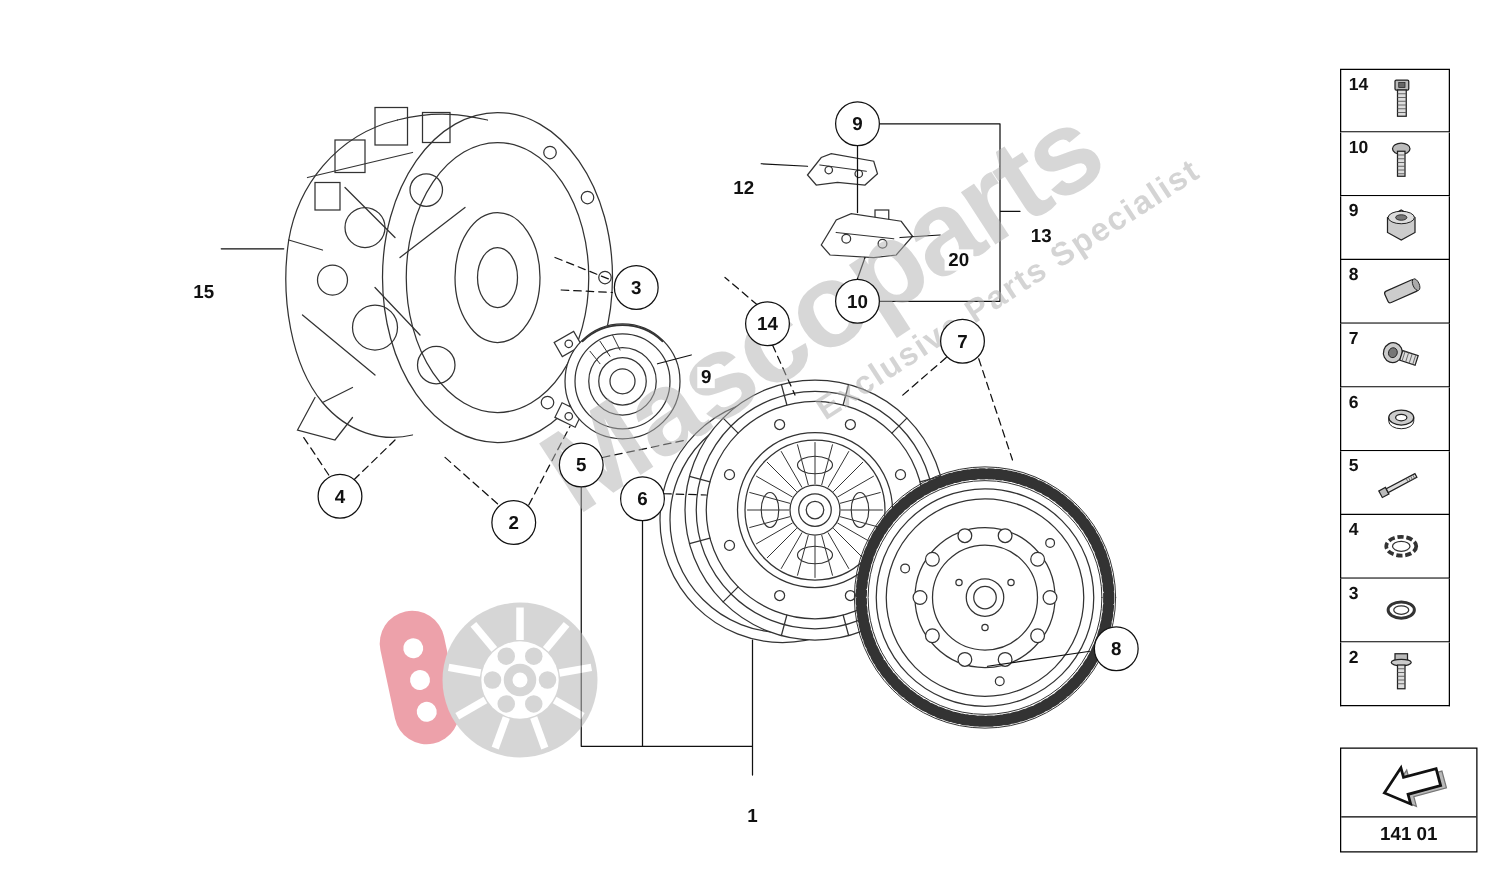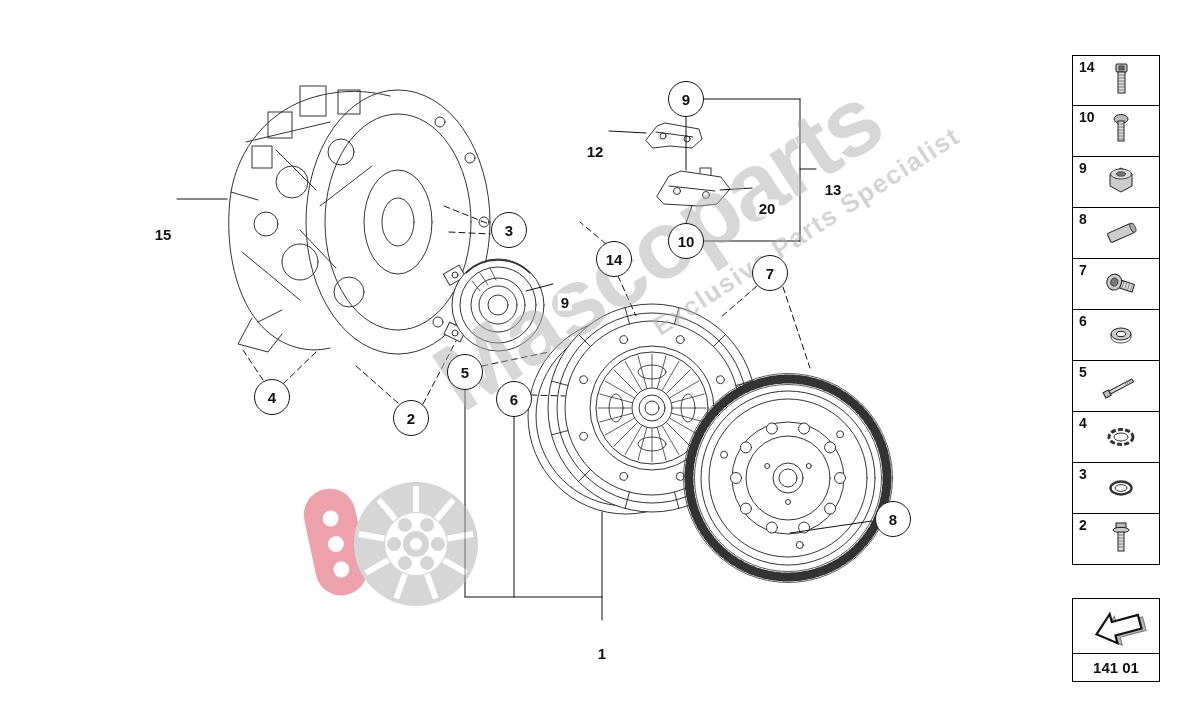--- a/index.html
+++ b/index.html
@@ -21,21 +21,21 @@
   .pl{position:absolute;font-weight:bold;font-size:15px;z-index:5;transform:translate(-50%,-50%);
       background:#fff;padding:0 3px;margin-top:20px;}
   
   .legend{position:absolute;left:1072px;top:55px;width:88px;z-index:5;}
   .legend-row{height:51px;border:1.2px solid #000;border-top:none;background:#fff;position:relative;
               display:flex;align-items:center;justify-content:center;box-sizing:border-box;cursor:pointer;}
   .legend-row:first-child{border-top:1.2px solid #000;}
   .legend-num{position:absolute;top:3px;left:6px;font-weight:bold;font-size:14px;}
   .legend-icon{display:flex;align-items:center;justify-content:center;padding-left:10px;}
   
-  .code-box{position:absolute;left:1072px;top:598px;width:88px;border:1.4px solid #000;
+  .code-box{position:absolute;left:1072px;top:598px;width:110px;border:1.4px solid #000;
             background:#fff;z-index:5;box-sizing:border-box;}
   .code-arrow{height:54px;display:flex;align-items:center;justify-content:center;cursor:pointer;}
   .code-label{border-top:1.4px solid #000;text-align:center;font-weight:bold;font-size:15px;padding:5px 0;}
 </style>
 </head>
 <body>
 
 <div class="stage">
 
   <svg class="drawing" width="1188" height="707" viewBox="0 0 1188 707">

